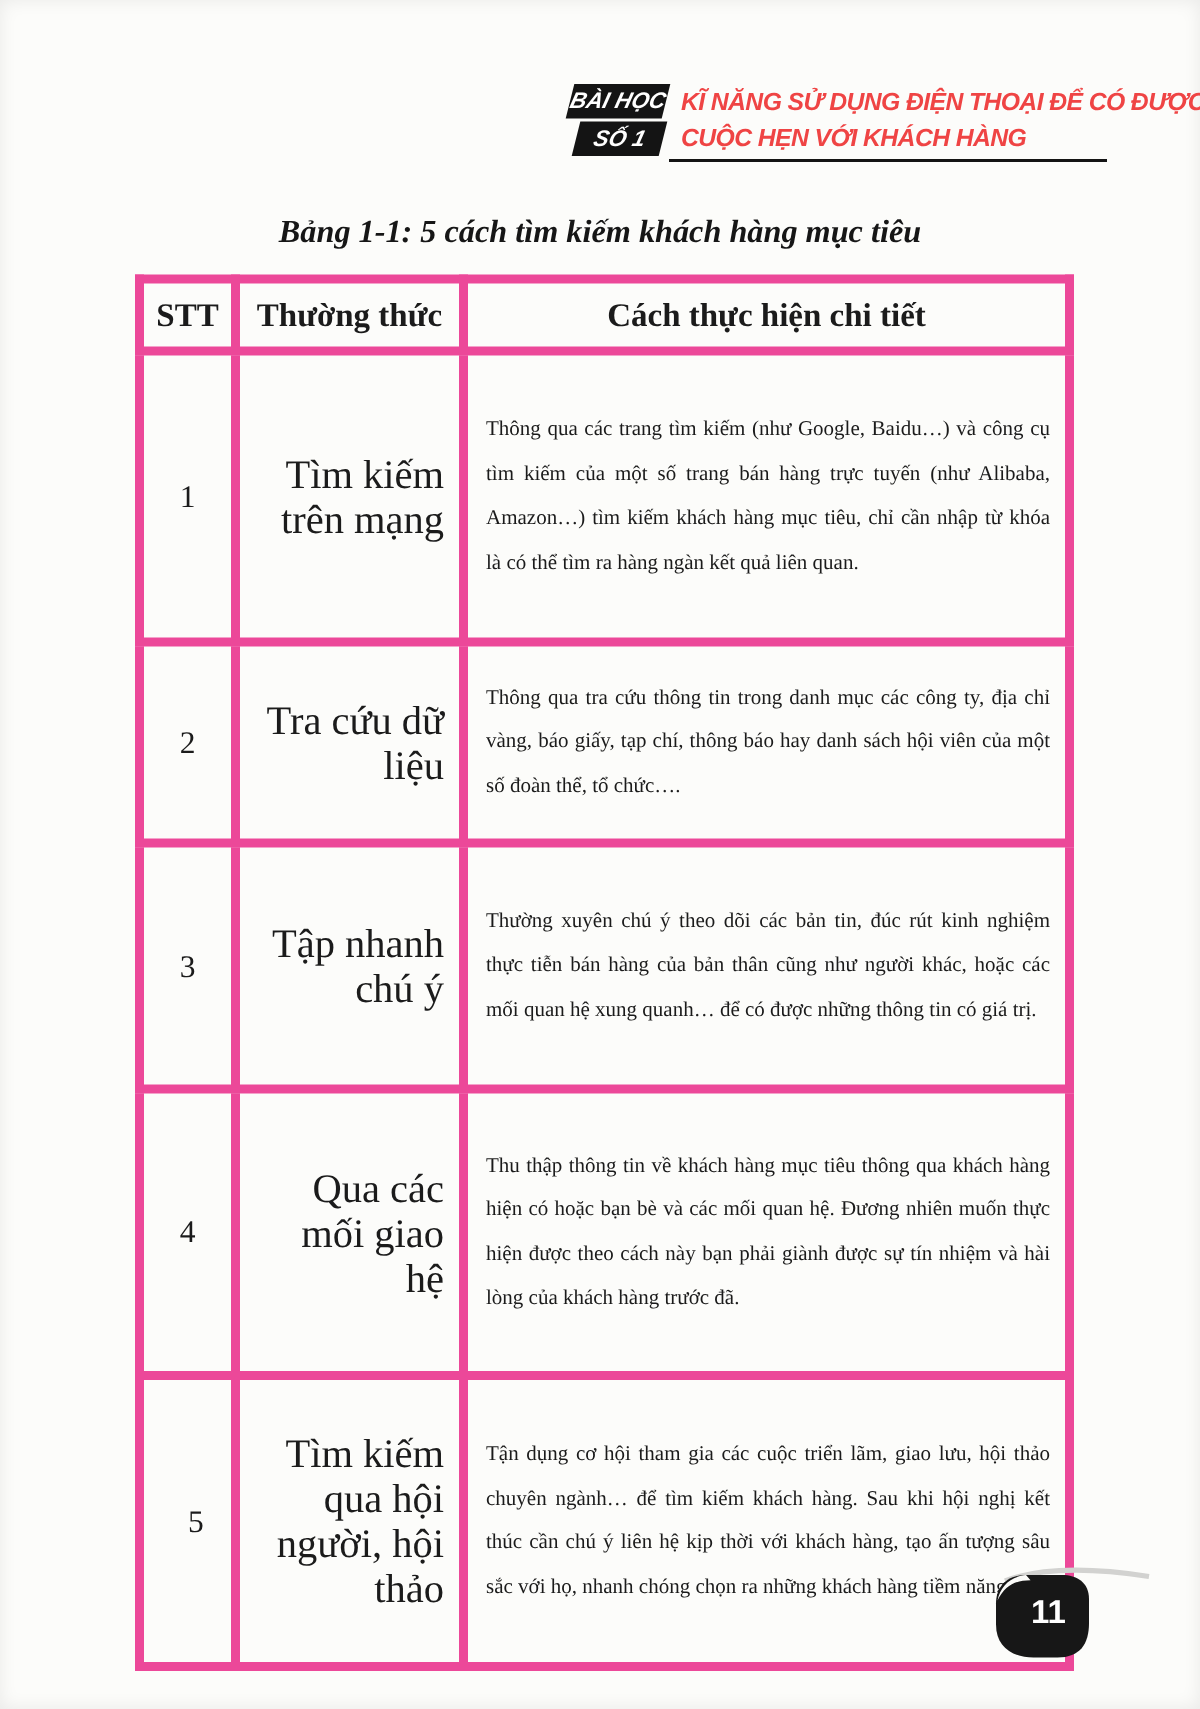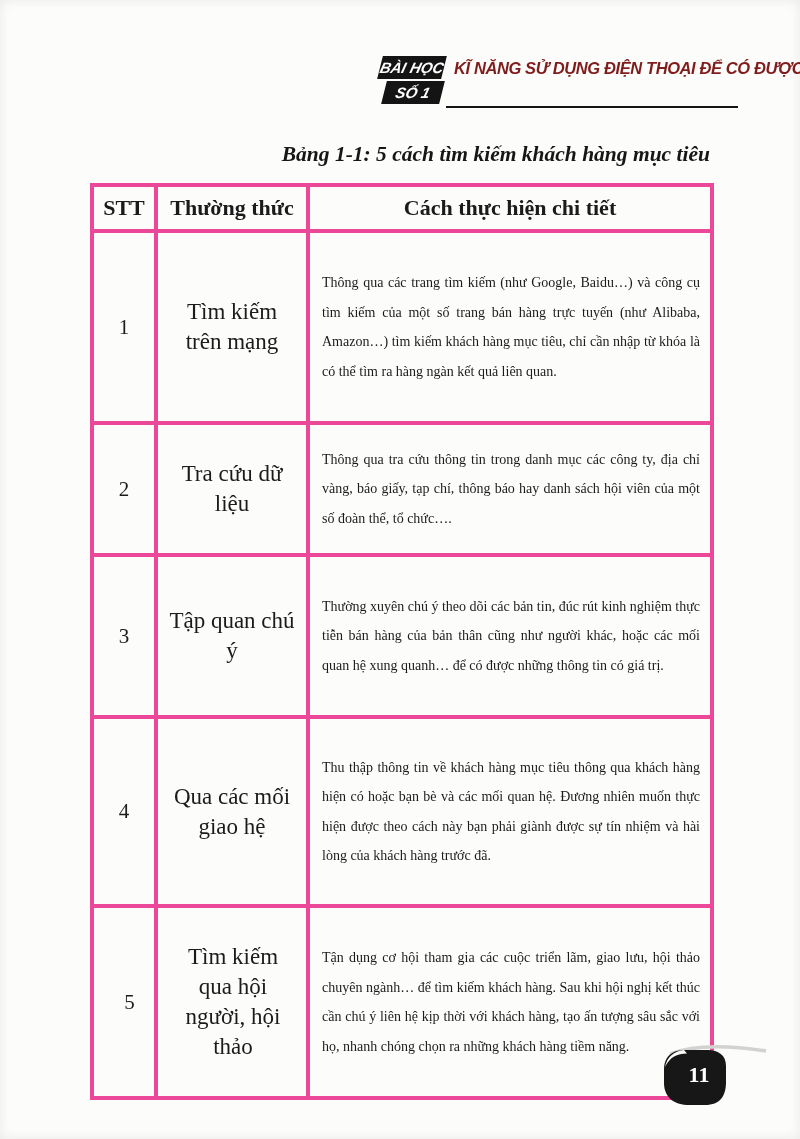--- a/index.html
+++ b/index.html
@@ -23,84 +23,85 @@
     position:absolute;background:#141414;transform:skewX(-14deg);
     display:flex;align-items:center;justify-content:center;
     white-space:nowrap;
   }
   .badge .b1{left:0;top:0;width:64px;height:23px;font-size:15px;}
   .badge .b2{left:4px;top:25px;width:58px;height:23px;font-size:15px;}
   .chapter-title{
     position:absolute;left:74px;top:0;width:300px;
     font-family:"Liberation Sans","DejaVu Sans",sans-serif;
     font-style:italic;font-weight:bold;
-    font-size:16.5px;line-height:24px;color:#7f1d1d;
+    font-size:16.5px;line-height:24px;color:#ef4444;
     letter-spacing:-0.4px;white-space:nowrap;
   }
   .header-rule{
     position:absolute;left:66px;top:50px;width:292px;height:2px;background:#141414;
   }
 
   
   .caption{
     position:absolute;top:142px;left:90px;width:620px;
-    text-align:right;font-style:italic;font-weight:bold;font-size:21.5px;
+    text-align:center;font-style:italic;font-weight:bold;font-size:21.5px;
     color:#161616;
   }
 
   
   table.main{
     position:absolute;top:183px;left:90px;width:620px;
     border-collapse:collapse;table-layout:fixed;
   }
   table.main th, table.main td{
-    border:4px solid #ec4899;
+    border:6px solid #ec4899;
     vertical-align:middle;
   }
   col.c-stt{width:64px;}
   col.c-method{width:152px;}
   col.c-detail{width:404px;}
   th{
     font-size:22px;font-weight:bold;padding:8px 2px;text-align:center;
   }
   td.stt{
     text-align:center;font-size:21px;
   }
   td.method{
-    text-align:center;font-size:23px;line-height:30px;padding:4px 10px;
+    text-align:right;font-size:27px;line-height:30px;padding:4px 10px;
   }
   td.detail{
     text-align:justify;font-size:14px;line-height:29.5px;padding:6px 10px 6px 12px;
   }
   tr.r1 td{height:176px;}
   tr.r2 td{height:116px;}
   tr.r3 td{height:146px;}
   tr.r4 td{height:173px;}
   tr.r5 td{height:176px;padding-left:12px;}
 
   
   .pagenum{position:absolute;left:648px;top:1038px;width:120px;height:76px;}
   .pagenum svg{position:absolute;left:0;top:0;}
   .pagenum-text{
     position:absolute;left:28px;top:14px;width:46px;height:46px;
     display:flex;align-items:center;justify-content:center;
-    color:#fff;font-family:Liberation Serif, serif;
+    color:#fff;font-family:Liberation Sans, sans-serif;
     font-size:22px;font-weight:bold;
   }
 </style>
 </head>
 <body>
 
 <div class="chapter-header">
   <div class="badge">
     <span class="b1">BÀI HỌC</span>
     <span class="b2">SỐ 1</span>
   </div>
   <div class="chapter-title">
     <div>KĨ NĂNG SỬ DỤNG ĐIỆN THOẠI ĐỂ CÓ ĐƯỢC</div>
+    <div>CUỘC HẸN VỚI KHÁCH HÀNG</div>
   </div>
   <div class="header-rule"></div>
 </div>
 
 <div class="caption">Bảng 1-1: 5 cách tìm kiếm khách hàng mục tiêu</div>
 
 <table class="main">
   <colgroup>
     <col class="c-stt">
       <col class="c-method">
@@ -119,21 +120,21 @@
       <td class="method">Tìm kiếm trên mạng</td>
       <td class="detail">Thông qua các trang tìm kiếm (như Google, Baidu…) và công cụ tìm kiếm của một số trang bán hàng trực tuyến (như Alibaba, Amazon…) tìm kiếm khách hàng mục tiêu, chỉ cần nhập từ khóa là có thể tìm ra hàng ngàn kết quả liên quan.</td>
     </tr>
     <tr class="r2">
       <td class="stt">2</td>
       <td class="method">Tra cứu dữ liệu</td>
       <td class="detail">Thông qua tra cứu thông tin trong danh mục các công ty, địa chỉ vàng, báo giấy, tạp chí, thông báo hay danh sách hội viên của một số đoàn thể, tổ chức….</td>
     </tr>
     <tr class="r3">
       <td class="stt">3</td>
-      <td class="method">Tập quan chú ý</td>
+      <td class="method">Tập nhanh chú ý</td>
       <td class="detail">Thường xuyên chú ý theo dõi các bản tin, đúc rút kinh nghiệm thực tiễn bán hàng của bản thân cũng như người khác, hoặc các mối quan hệ xung quanh… để có được những thông tin có giá trị.</td>
     </tr>
     <tr class="r4">
       <td class="stt">4</td>
       <td class="method">Qua các mối giao hệ</td>
       <td class="detail">Thu thập thông tin về khách hàng mục tiêu thông qua khách hàng hiện có hoặc bạn bè và các mối quan hệ. Đương nhiên muốn thực hiện được theo cách này bạn phải giành được sự tín nhiệm và hài lòng của khách hàng trước đã.</td>
     </tr>
     <tr class="r5">
       <td class="stt">5</td>
       <td class="method">Tìm kiếm qua hội người, hội thảo</td>

